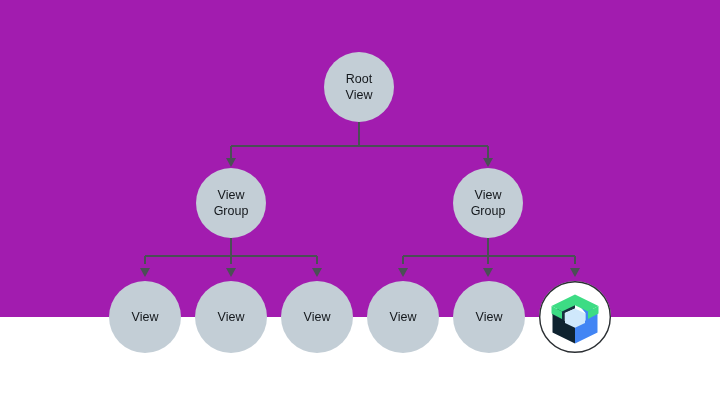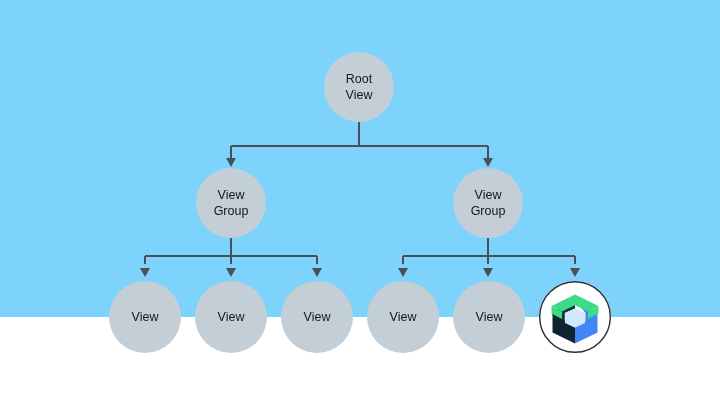--- a/index.html
+++ b/index.html
@@ -10,21 +10,21 @@
   body {
     width: 720px;
     height: 405px;
     overflow: hidden;
     font-family: "Liberation Sans", sans-serif;
   }
   #diagram-canvas {
     position: relative;
     width: 720px;
     height: 317px;
-    background: #7dd3fc;
+    background: #a21caf;
   }
   svg.tree {
     display: block;
     width: 720px;
     height: 405px;
   }
   .node-circle {
     fill: #c3ced6;
   }
   .node-label {

